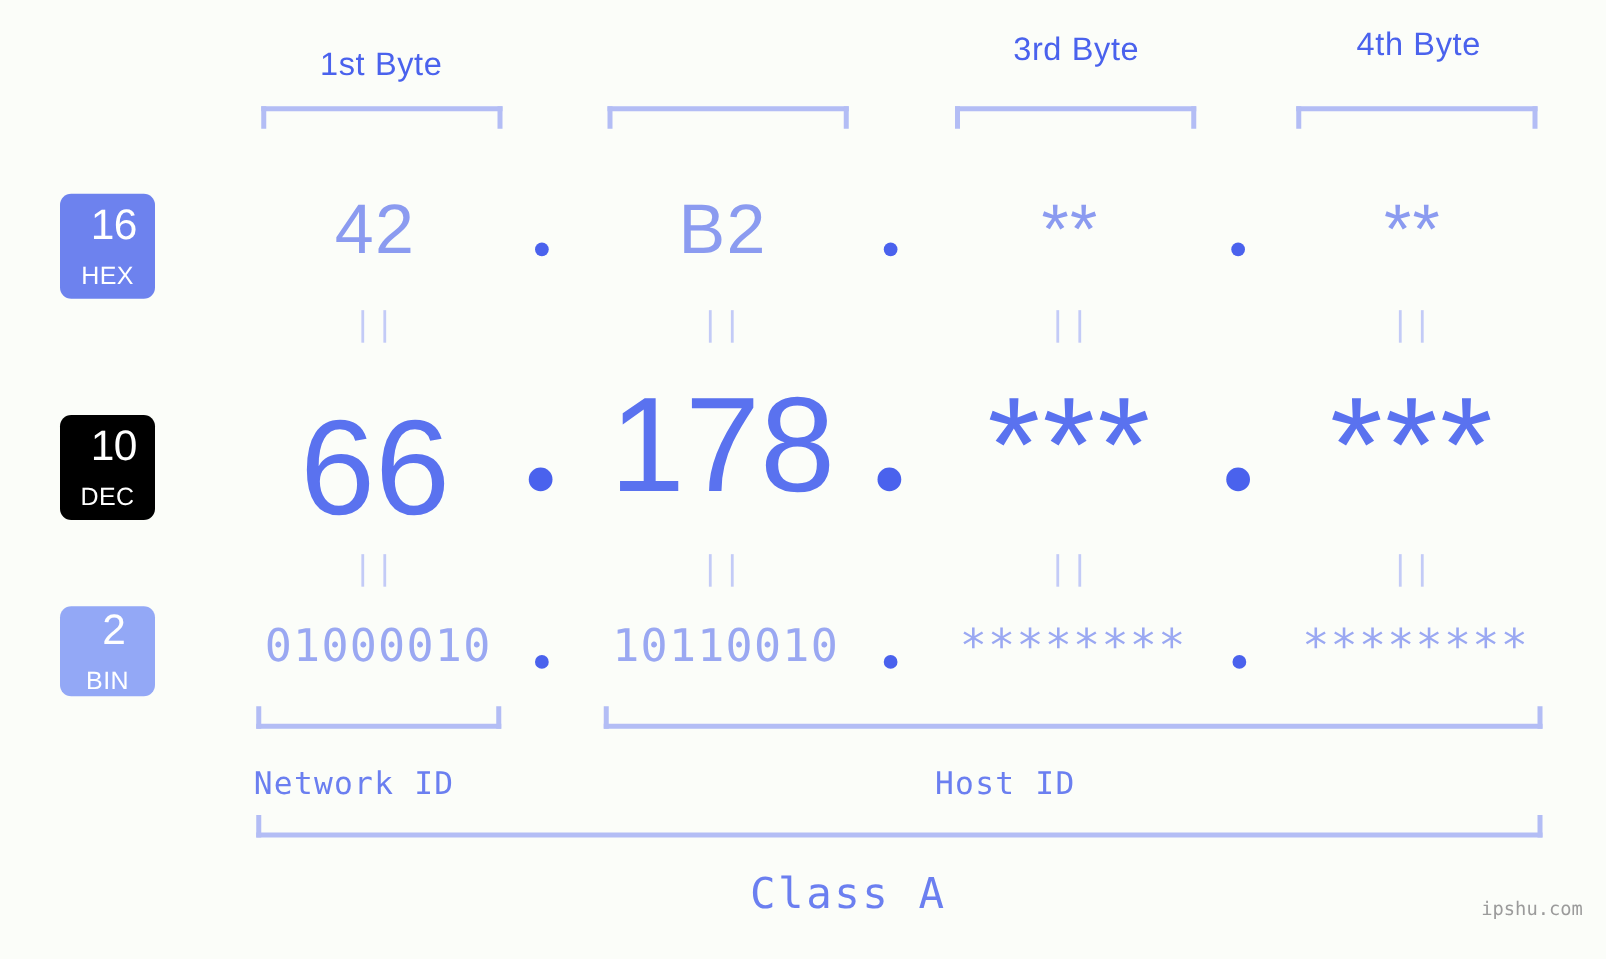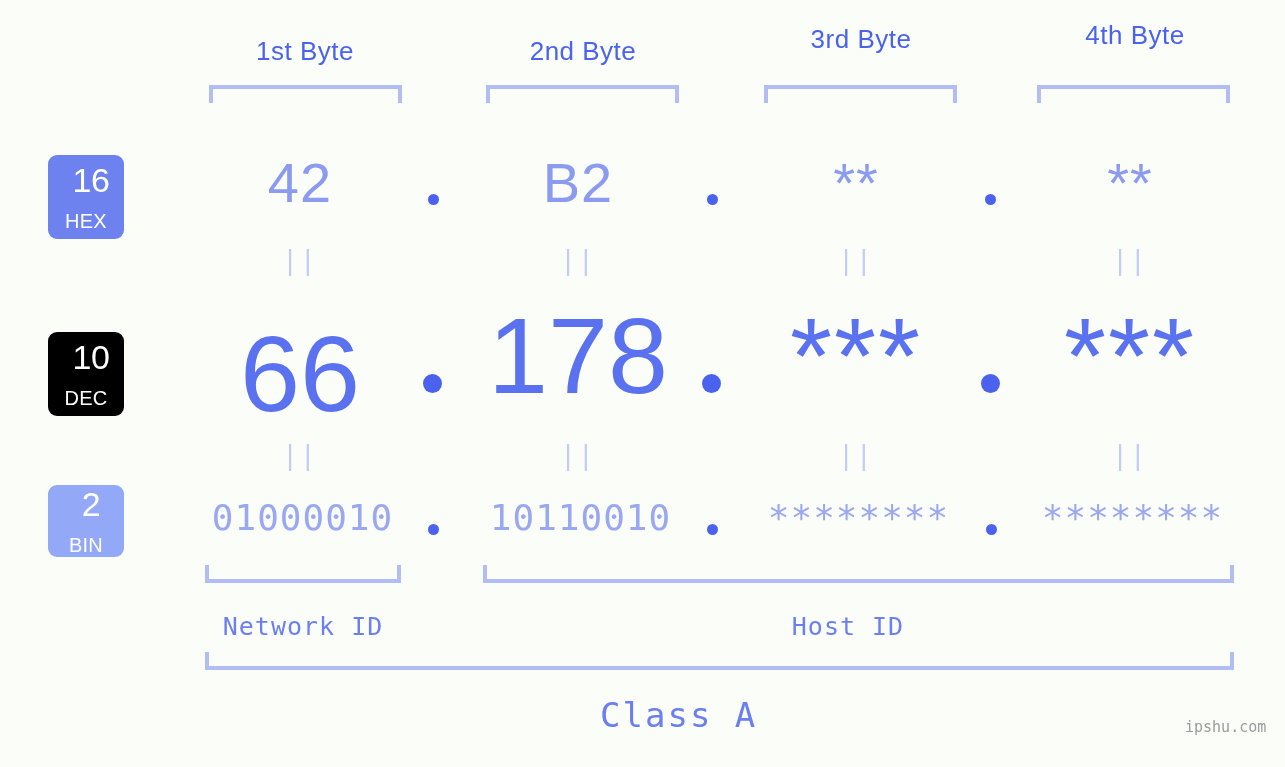--- a/index.html
+++ b/index.html
@@ -123,21 +123,20 @@
     font-family: "DejaVu Sans Mono", monospace;
     font-size: 26px;
     letter-spacing: 2px;
     line-height: 1;
     white-space: nowrap;
   }
 
   
   .id-label {
     position: absolute;
-    text-align: center;
     font-family: "DejaVu Sans Mono", monospace;
     font-size: 25px;
     color: #6b7ff0;
     white-space: nowrap;
     letter-spacing: 1px;
   }
 
   
   .class-label {
     position: absolute;
@@ -157,21 +156,20 @@
     color: #9b9b9b;
     white-space: nowrap;
   }
 </style>
 </head>
 <body>
 
 <div id="stage">
 
   <div class="byte-label" style="left:205px; top:36px; width:200px;">1st Byte</div>
-  <div class="byte-label" style="left:483px; top:36px; width:200px;">2nd Byte</div>
   <div class="byte-label" style="left:761px; top:24px; width:200px;">3rd Byte</div>
   <div class="byte-label" style="left:1035px; top:20px; width:200px;">4th Byte</div>
 
   <div class="top-bracket" style="left:209px; top:85px; width:193px;"></div>
   <div class="top-bracket" style="left:486px; top:85px; width:193px;"></div>
   <div class="top-bracket" style="left:764px; top:85px; width:193px;"></div>
   <div class="top-bracket" style="left:1037px; top:85px; width:193px;"></div>
 
   <div class="badge" style="left:48px; top:155px; height:84px; background:#6d82ee;">
     <span class="num">16</span>

